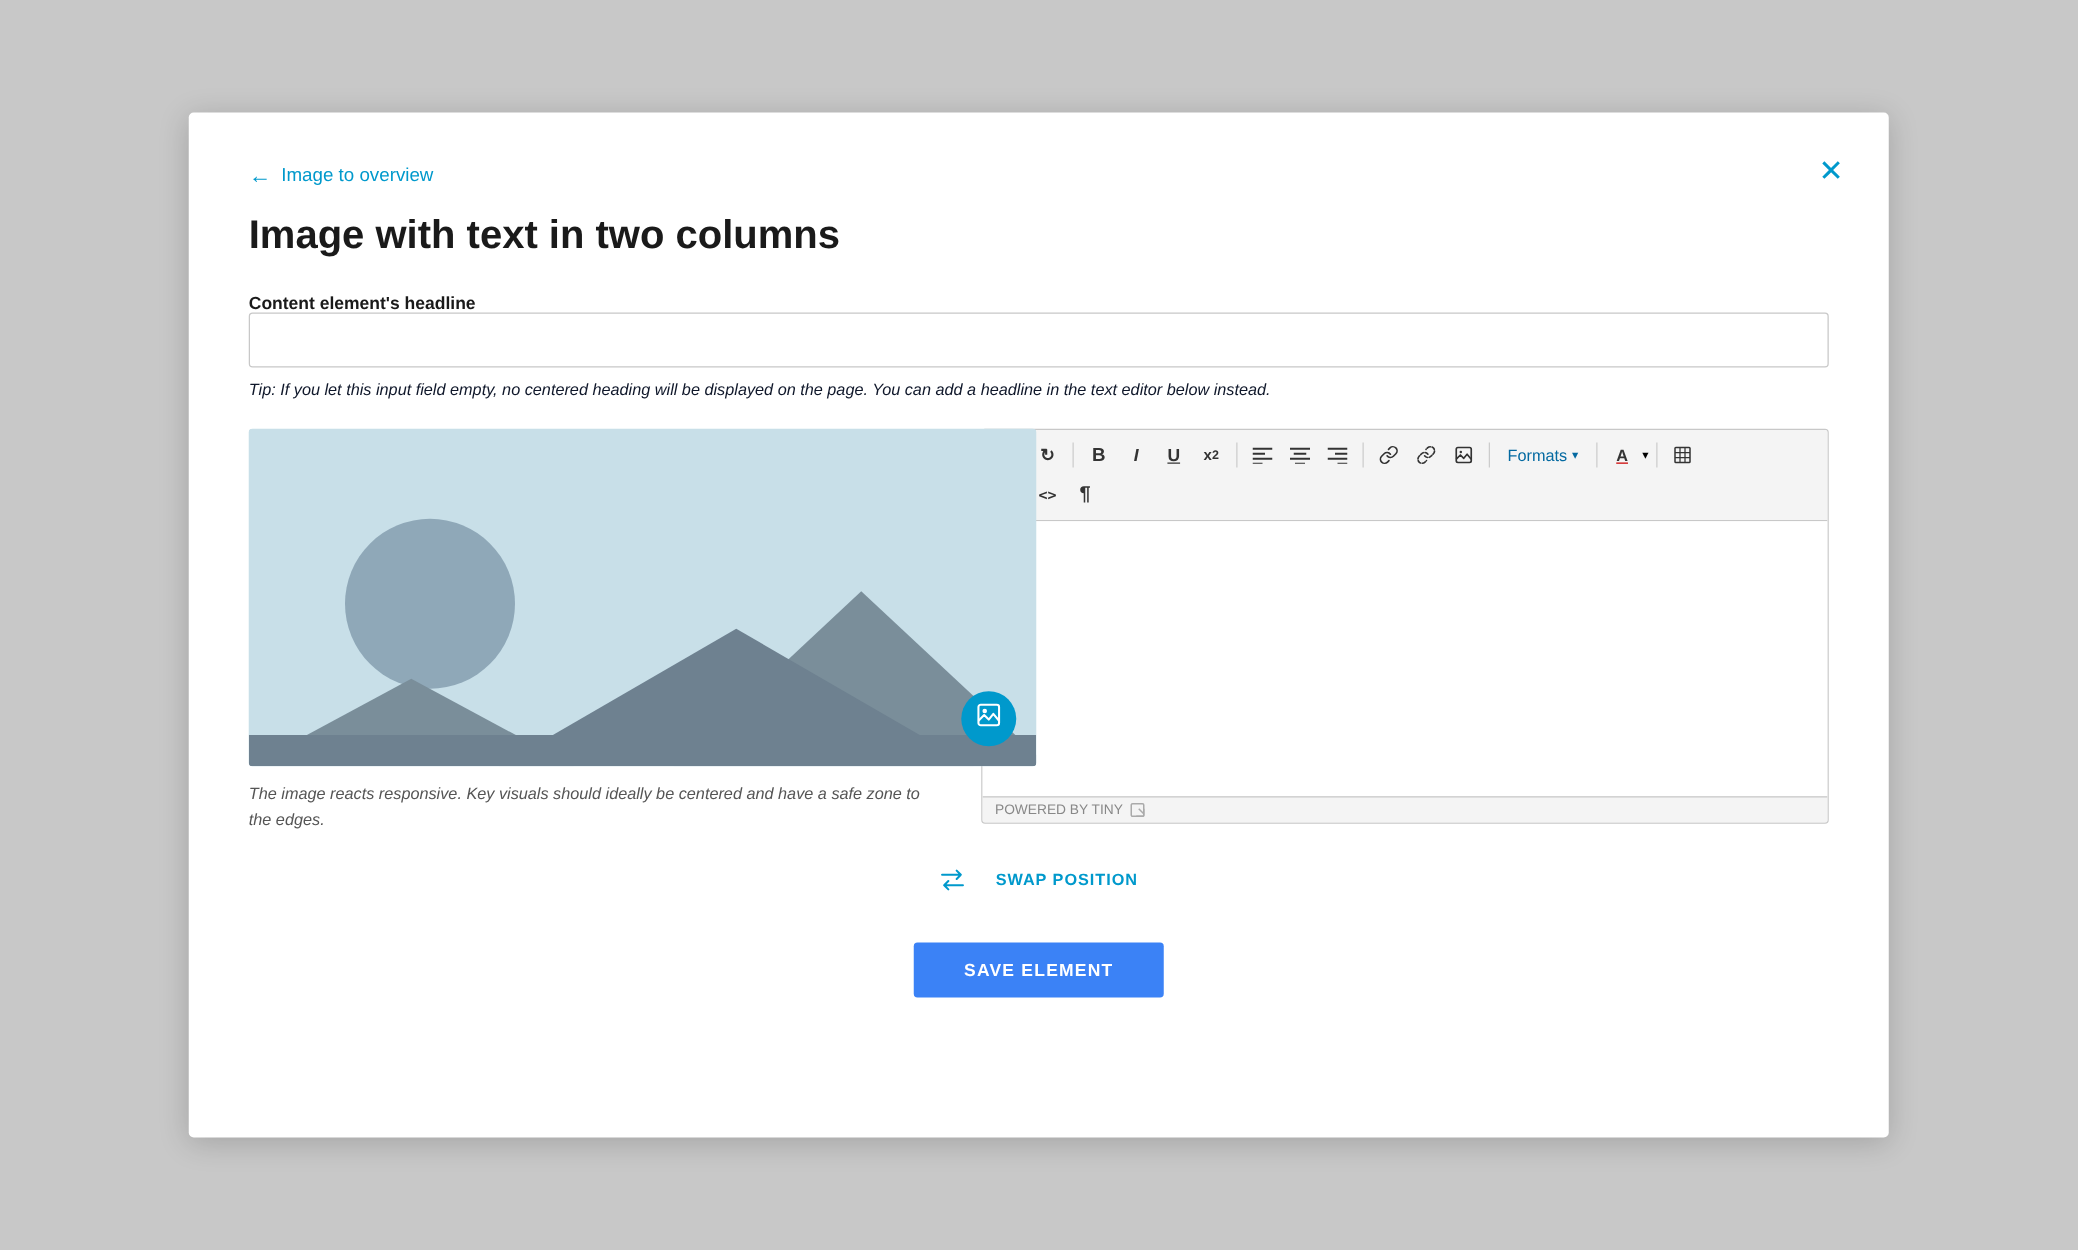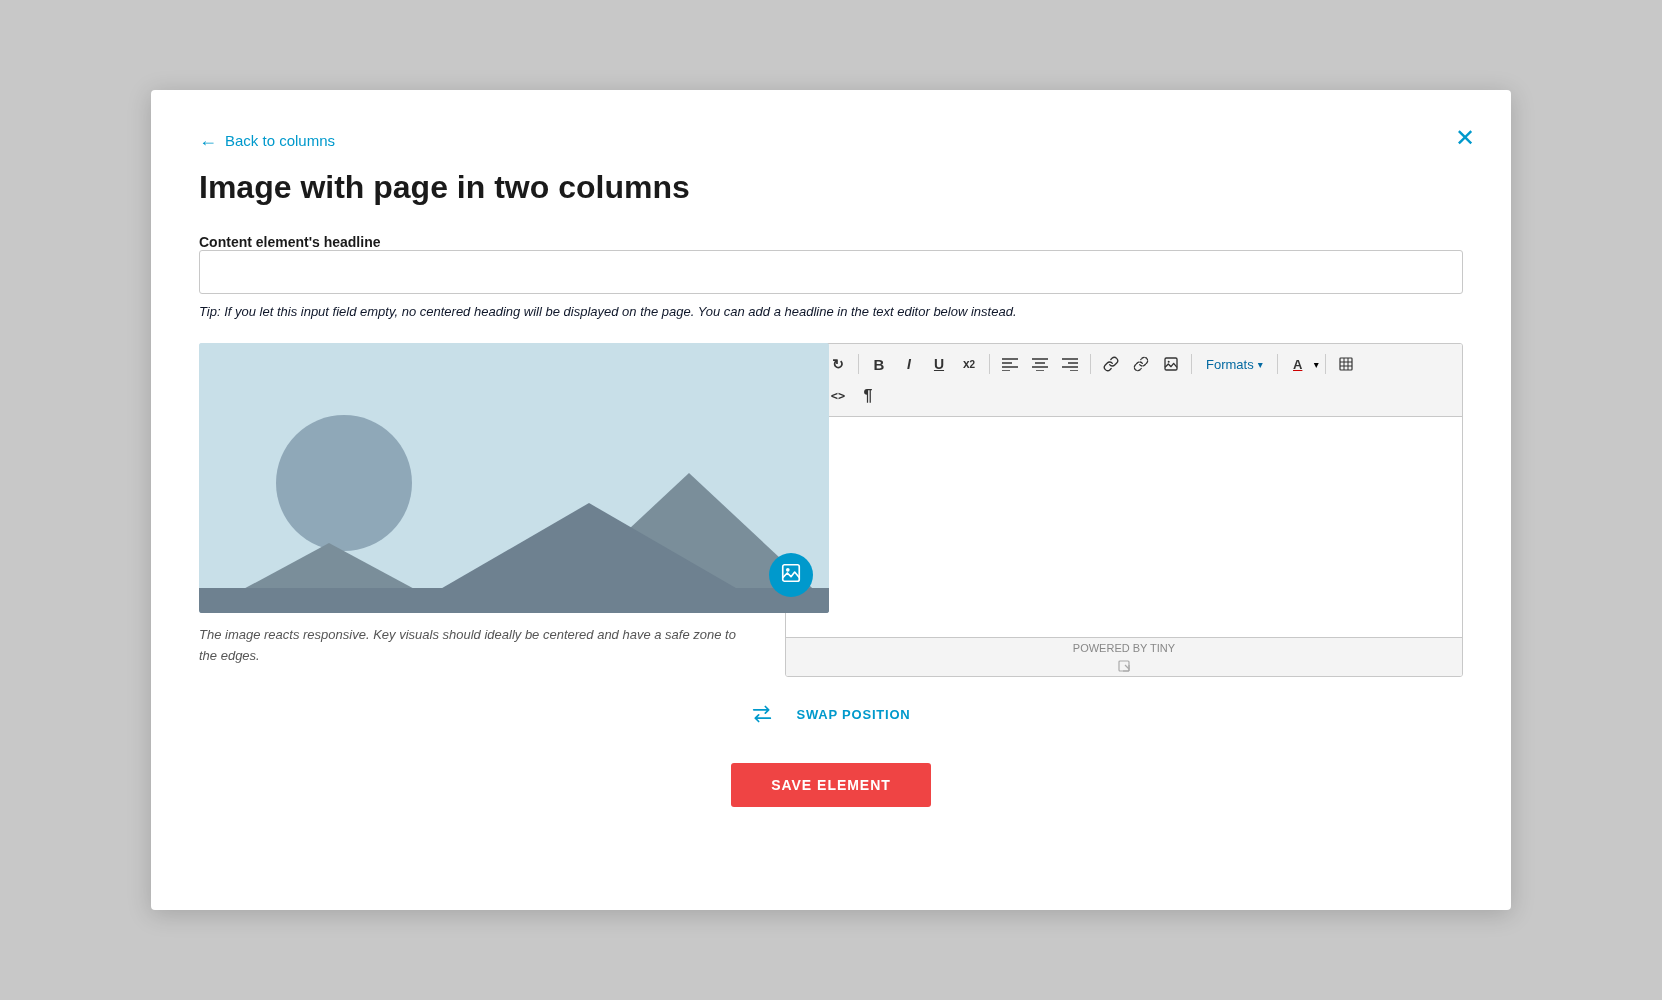--- a/index.html
+++ b/index.html
@@ -190,21 +190,20 @@
       background: #f4f4f4;
       border-top: 1.5px solid #c8c8c8;
       padding: 4px 10px;
       text-align: right;
       font-size: 11px;
       color: #888;
       display: flex;
       align-items: center;
       justify-content: flex-start;
       gap: 6px;
-      flex-direction: column;
     }
     .swap-section {
       text-align: center;
       margin-top: 28px;
     }
     .swap-btn {
       background: none;
       border: none;
       cursor: pointer;
       color: #0099cc;
@@ -214,21 +213,21 @@
       display: inline-flex;
       align-items: center;
       gap: 25px;
       text-transform: uppercase;
     }
     .save-section {
       text-align: center;
       margin-top: 36px;
     }
     .save-btn {
-      background: #ef4444;
+      background: #3b82f6;
       color: #fff;
       border: none;
       border-radius: 3px;
       padding: 14px 40px;
       font-size: 14px;
       font-weight: 700;
       letter-spacing: 0.07em;
       text-transform: uppercase;
       cursor: pointer;
     }
@@ -240,30 +239,30 @@
     }
   </style>
 </head>
 <body>
 
 <div class="modal">
 
   
   <a class="back-link">
     <span class="arrow-icon">←</span>
-    <span>Back to columns</span>
+    <span>Image to overview</span>
   </a>
 
   
   <button class="close-btn">
     <span>✕</span>
   </button>
 
   
-  <h1 class="page-title">Image with page in two columns</h1>
+  <h1 class="page-title">Image with text in two columns</h1>
 
   
   <label class="field-label">Content element's headline</label>
   <input class="headline-input" type="text" value="" placeholder="" style="">
   <p class="tip-text">Tip: If you let this input field empty, no centered heading will be displayed on the page. You can add a headline in the text editor below instead.</p>
 
   
   <div class="two-col">
 
     <div class="image-col">

